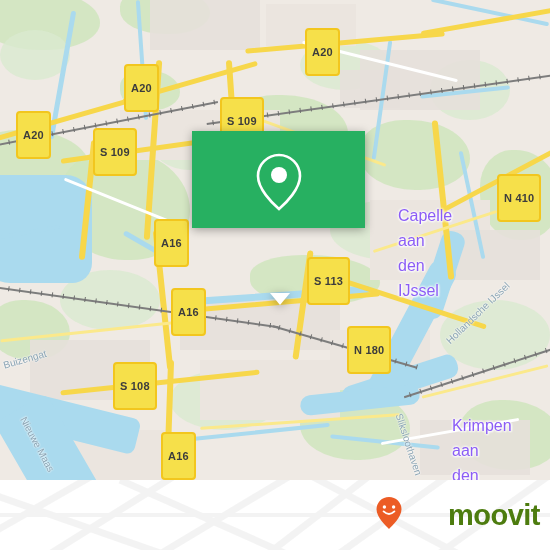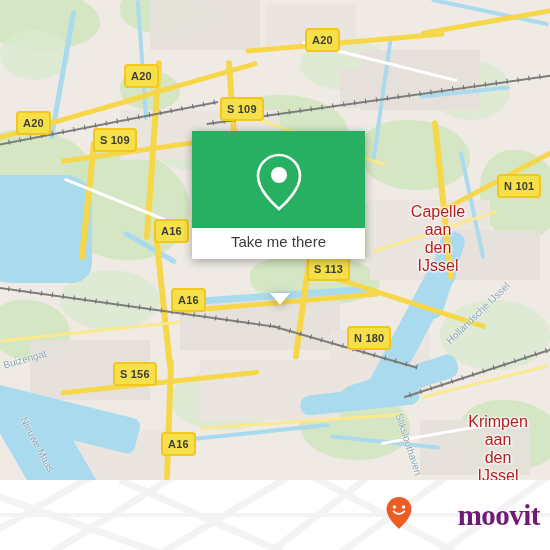--- a/index.html
+++ b/index.html
@@ -24,25 +24,25 @@
   
   .road{position:absolute;background:#f7d74a;height:5px;border-radius:3px;}
   .road.min{background:#fbe98b;height:3px;}
   .road.wht{background:#ffffff;height:3px;}
   .rail{position:absolute;background:#7d7d7d;height:2px;}
   .railtick{position:absolute;background:#6f6f6f;width:1px;height:5px;}
 
   
   .shield{position:absolute;background:#f6e04a;border:2px solid #f2c61e;border-radius:4px;
           color:#3d3d3d;font-size:11px;font-weight:bold;line-height:14px;
-          padding:3px 5px;white-space:nowrap;letter-spacing:.2px;
+          padding:15px 5px;white-space:nowrap;letter-spacing:.2px;
           font-family:"Liberation Sans",sans-serif;}
 
   
-  .place{position:absolute;color:#b91c1c;font-size:16px;line-height:18px;text-align:center;
+  .place{position:absolute;color:#8b5cf6;font-size:16px;line-height:25px;text-align:left;
          text-shadow:0 0 3px #fff,0 0 3px #fff,0 0 3px #fff,1px 1px 2px #fff;
          white-space:pre;font-family:"Liberation Sans",sans-serif;}
   .waterlbl{position:absolute;color:#8aa4b4;font-size:10px;white-space:nowrap;
             text-shadow:0 0 2px #fff,0 0 2px #fff;font-family:"Liberation Sans",sans-serif;}
 
   
   #attrib{position:absolute;left:0;bottom:0;width:550px;height:22px;
           background:rgba(255,255,255,.72);}
   #attrib span{position:absolute;left:9px;top:3px;font-size:13px;color:#3a3a3a;
                font-family:"Liberation Sans",sans-serif;}
@@ -58,22 +58,22 @@
                border-left:10px solid transparent;border-right:10px solid transparent;
                border-top:12px solid #fff;}
   #pinicon{position:absolute;left:50%;top:20px;transform:translateX(-50%);}
 
   
   #footer{position:absolute;left:0;top:480px;width:550px;height:70px;background:#fff;overflow:hidden;}
   #footer .wm{position:absolute;left:0;top:0;width:550px;height:70px;opacity:.5;}
   #footer .title{position:absolute;left:10px;top:24px;font-size:16px;color:#333;
                  font-family:"Liberation Sans",sans-serif;white-space:nowrap;}
   #logo{position:absolute;right:10px;top:19px;height:32px;display:flex;align-items:center;}
-  #logo .word{font-size:29px;font-weight:bold;color:#701a75;letter-spacing:-.5px;
-              font-family:Liberation Serif, serif;line-height:29px;margin-left:42px;}
+  #logo .word{font-size:29px;font-weight:bold;color:#4d7c0f;letter-spacing:-.5px;
+              font-family:Liberation Sans, sans-serif;line-height:29px;margin-left:42px;}
 </style>
 </head>
 <body>
 
 <div id="app">
 
   <div id="map">
 
     <div class="layer land"></div>
 
@@ -314,38 +314,35 @@
     </div>
 
     <div class="layer">
       <div class="shield" style="left:305px;top:28px;">A20</div>
       <div class="shield" style="left:124px;top:64px;">A20</div>
       <div class="shield" style="left:16px;top:111px;">A20</div>
       <div class="shield" style="left:220px;top:97px;">S 109</div>
       <div class="shield" style="left:93px;top:128px;">S 109</div>
       <div class="shield" style="left:154px;top:219px;">A16</div>
       <div class="shield" style="left:171px;top:288px;">A16</div>
-      <div class="shield" style="left:113px;top:362px;">S 156</div>
+      <div class="shield" style="left:113px;top:362px;">S 108</div>
       <div class="shield" style="left:161px;top:432px;">A16</div>
       <div class="shield" style="left:307px;top:257px;">S 113</div>
       <div class="shield" style="left:347px;top:326px;">N 180</div>
-      <div class="shield" style="left:497px;top:174px;">N 101</div>
+      <div class="shield" style="left:497px;top:174px;">N 410</div>
     </div>
 
     <div id="popup">
       <div class="head">
         <span id="pinicon">
           <svg width="52" height="62" viewBox="0 0 52 62">
             <path d="M26 4 C14.4 4 5 13.4 5 25 C5 38 19 52 26 58 C33 52 47 38 47 25 C47 13.4 37.6 4 26 4 Z" fill="none" stroke="#ffffff" stroke-width="2.6"></path>
             <circle cx="26" cy="24" r="8" fill="#ffffff"></circle>
           </svg>
         </span>
-      </div>
-      <div class="foot">
-        <span class="lbl">Take me there</span>
       </div>
       <div class="tail"></div>
     </div>
 
   </div>
 
   <div id="footer">
     <svg class="wm" viewBox="0 0 550 70" preserveAspectRatio="none">
       <g stroke="#e9e9e9" stroke-width="7" fill="none">
         <path d="M-20 60 L120 -20"></path>

